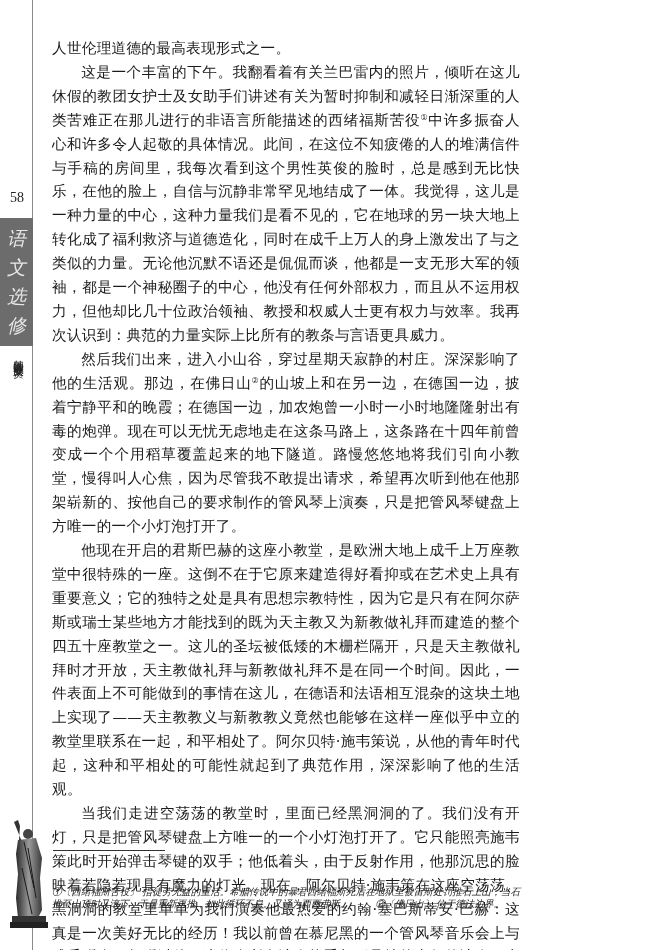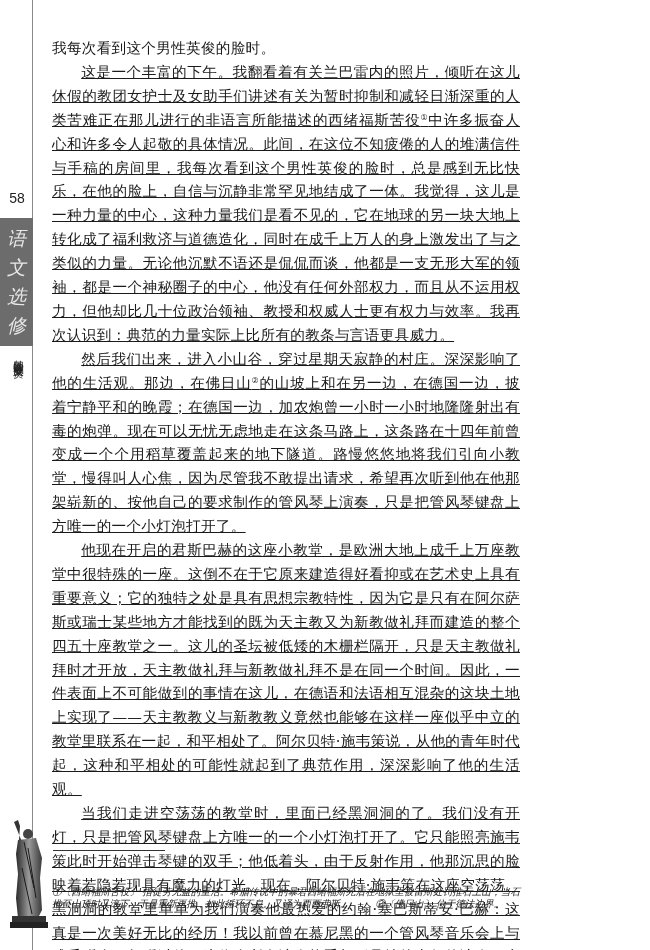--- a/index.html
+++ b/index.html
@@ -7,21 +7,21 @@
     width: 650px; height: 950px; position: relative; overflow: hidden;
     background: #ffffff; color: #1a1a1a;
     font-family: "DejaVu Serif", "Liberation Serif", serif;
   }
   .margin-line {
     position: absolute; left: 32px; top: 0; width: 1px; height: 950px;
     background: #8a8a8a;
   }
   .page-number {
     position: absolute; left: 4px; top: 190px; width: 26px; text-align: center;
-    font-family: Liberation Sans, sans-serif; font-size: 14px; color: #222;
+    font-family: Liberation Serif, serif; font-size: 14px; color: #222;
   }
   .series-tab {
     position: absolute; left: 0; top: 218px; width: 33px; height: 128px;
     background: #6c6c6c;
     display: flex; flex-direction: column; align-items: center; justify-content: space-around;
     padding: 6px 0; box-sizing: border-box;
   }
   .series-tab span {
     color: #e8e8e8; font-size: 19px; line-height: 1;
     font-family: "DejaVu Serif", serif; font-style: italic;
@@ -33,21 +33,21 @@
   }
   .statue {
     position: absolute; left: 6px; top: 818px; width: 44px; height: 112px;
   }
   .content {
     position: absolute; left: 52px; top: 36px; width: 468px;
     font-size: 14.6px; line-height: 23.9px; text-align: justify;
     letter-spacing: 0.3px;
   }
   .content p { margin: 0; }
-  .content p.indent { text-indent: 2em; text-decoration: underline; }
+  .content p.indent { text-indent: 2em; }
   sup.fn { font-size: 8px; vertical-align: 5px; line-height: 0; }
   .footnote-rule {
     position: absolute; left: 53px; top: 850px; width: 112px; height: 1px; background: #333;
   }
   .footnotes {
     position: absolute; left: 52px; top: 886px; width: 468px;
     font-size: 9.6px; line-height: 12px; color: #222; text-align: justify; font-style: italic;
   }
   .footnotes p { margin: 0; }
   .fn-gap { display: inline-block; width: 26px; }
@@ -78,21 +78,21 @@
   </defs>
   <path d="M8 4 L12 2 L14 8 L13 22 L16 24 Z" fill="#333"></path>
   <circle cx="22" cy="16" r="5" fill="#444"></circle>
   <path d="M12 22 L30 20 L36 40 L34 60 L36 92 L32 100 L12 100 L10 80 L12 56 L10 36 Z" fill="url(#g)"></path>
   <path d="M18 24 L28 70 M22 30 L30 80 M16 50 L26 96" stroke="#1a1a1a" stroke-width="1" fill="none"></path>
   <rect x="6" y="98" width="34" height="6" fill="#333"></rect>
   <rect x="4" y="104" width="38" height="6" fill="#222"></rect>
 </svg>
 
 <div class="content">
-  <p>我每次看到这个男性英俊的脸时。</p>
+  <p>人世伦理道德的最高表现形式之一。</p>
   <p class="indent"><span>这是一个丰富的下午。我翻看着有关兰巴雷内的照片，倾听在这儿休假的教团女护士及女助手们讲述有关为暂时抑制和减轻日渐深重的人类苦难正在那儿进行的非语言所能描述的西绪福斯苦役</span><sup class="fn">①</sup><span>中许多振奋人心和许多令人起敬的具体情况。此间，在这位不知疲倦的人的堆满信件与手稿的房间里，我每次看到这个男性英俊的脸时，总是感到无比快乐，在他的脸上，自信与沉静非常罕见地结成了一体。我觉得，这儿是一种力量的中心，这种力量我们是看不见的，它在地球的另一块大地上转化成了福利救济与道德造化，同时在成千上万人的身上激发出了与之类似的力量。无论他沉默不语还是侃侃而谈，他都是一支无形大军的领袖，都是一个神秘圈子的中心，他没有任何外部权力，而且从不运用权力，但他却比几十位政治领袖、教授和权威人士更有权力与效率。我再次认识到：典范的力量实际上比所有的教条与言语更具威力。</span></p>
   <p class="indent"><span>然后我们出来，进入小山谷，穿过星期天寂静的村庄。深深影响了他的生活观。那边，在佛日山</span><sup class="fn">②</sup><span>的山坡上和在另一边，在德国一边，披着宁静平和的晚霞；在德国一边，加农炮曾一小时一小时地隆隆射出有毒的炮弹。现在可以无忧无虑地走在这条马路上，这条路在十四年前曾变成一个个用稻草覆盖起来的地下隧道。路慢悠悠地将我们引向小教堂，慢得叫人心焦，因为尽管我不敢提出请求，希望再次听到他在他那架崭新的、按他自己的要求制作的管风琴上演奏，只是把管风琴键盘上方唯一的一个小灯泡打开了。</span></p>
   <p class="indent">他现在开启的君斯巴赫的这座小教堂，是欧洲大地上成千上万座教堂中很特殊的一座。这倒不在于它原来建造得好看抑或在艺术史上具有重要意义；它的独特之处是具有思想宗教特性，因为它是只有在阿尔萨斯或瑞士某些地方才能找到的既为天主教又为新教做礼拜而建造的整个四五十座教堂之一。这儿的圣坛被低矮的木栅栏隔开，只是天主教做礼拜时才开放，天主教做礼拜与新教做礼拜不是在同一个时间。因此，一件表面上不可能做到的事情在这儿，在德语和法语相互混杂的这块土地上实现了——天主教教义与新教教义竟然也能够在这样一座似乎中立的教堂里联系在一起，和平相处了。阿尔贝特·施韦策说，从他的青年时代起，这种和平相处的可能性就起到了典范作用，深深影响了他的生活观。</p>
   <p class="indent">当我们走进空荡荡的教堂时，里面已经黑洞洞的了。我们没有开灯，只是把管风琴键盘上方唯一的一个小灯泡打开了。它只能照亮施韦策此时开始弹击琴键的双手；他低着头，由于反射作用，他那沉思的脸映着若隐若现具有魔力的灯光。现在，阿尔贝特·施韦策在这座空荡荡、黑洞洞的教堂里单单为我们演奏他最热爱的约翰·塞巴斯蒂安·巴赫：这真是一次美好无比的经历！我以前曾在慕尼黑的一个管风琴音乐会上与成千听众一起听过他，这位令所有演奏能手相形见绌的大师的演奏；也许从技术上来说，那次音乐会是完美无缺的。然而，我从来没有像在这儿的新教教堂里，如此强烈地感受到约翰·塞巴斯蒂</p>
 </div>
 
 <div class="footnote-rule"></div>
 
 <div class="footnotes">
   <p><span>①</span><span>〔西绪福斯苦役〕</span> <span>指徒劳无益的重活。希腊传说中的暴君西绪福斯死后在地狱里被宙斯处罚推石上山，当石推至山顶时又滚下，于是重新再推，如此循环不息。又译为西西弗斯。</span><span class="fn-gap"></span><span>②</span><span>〔佛日山〕</span> <span>位于德法边界。</span></p>

